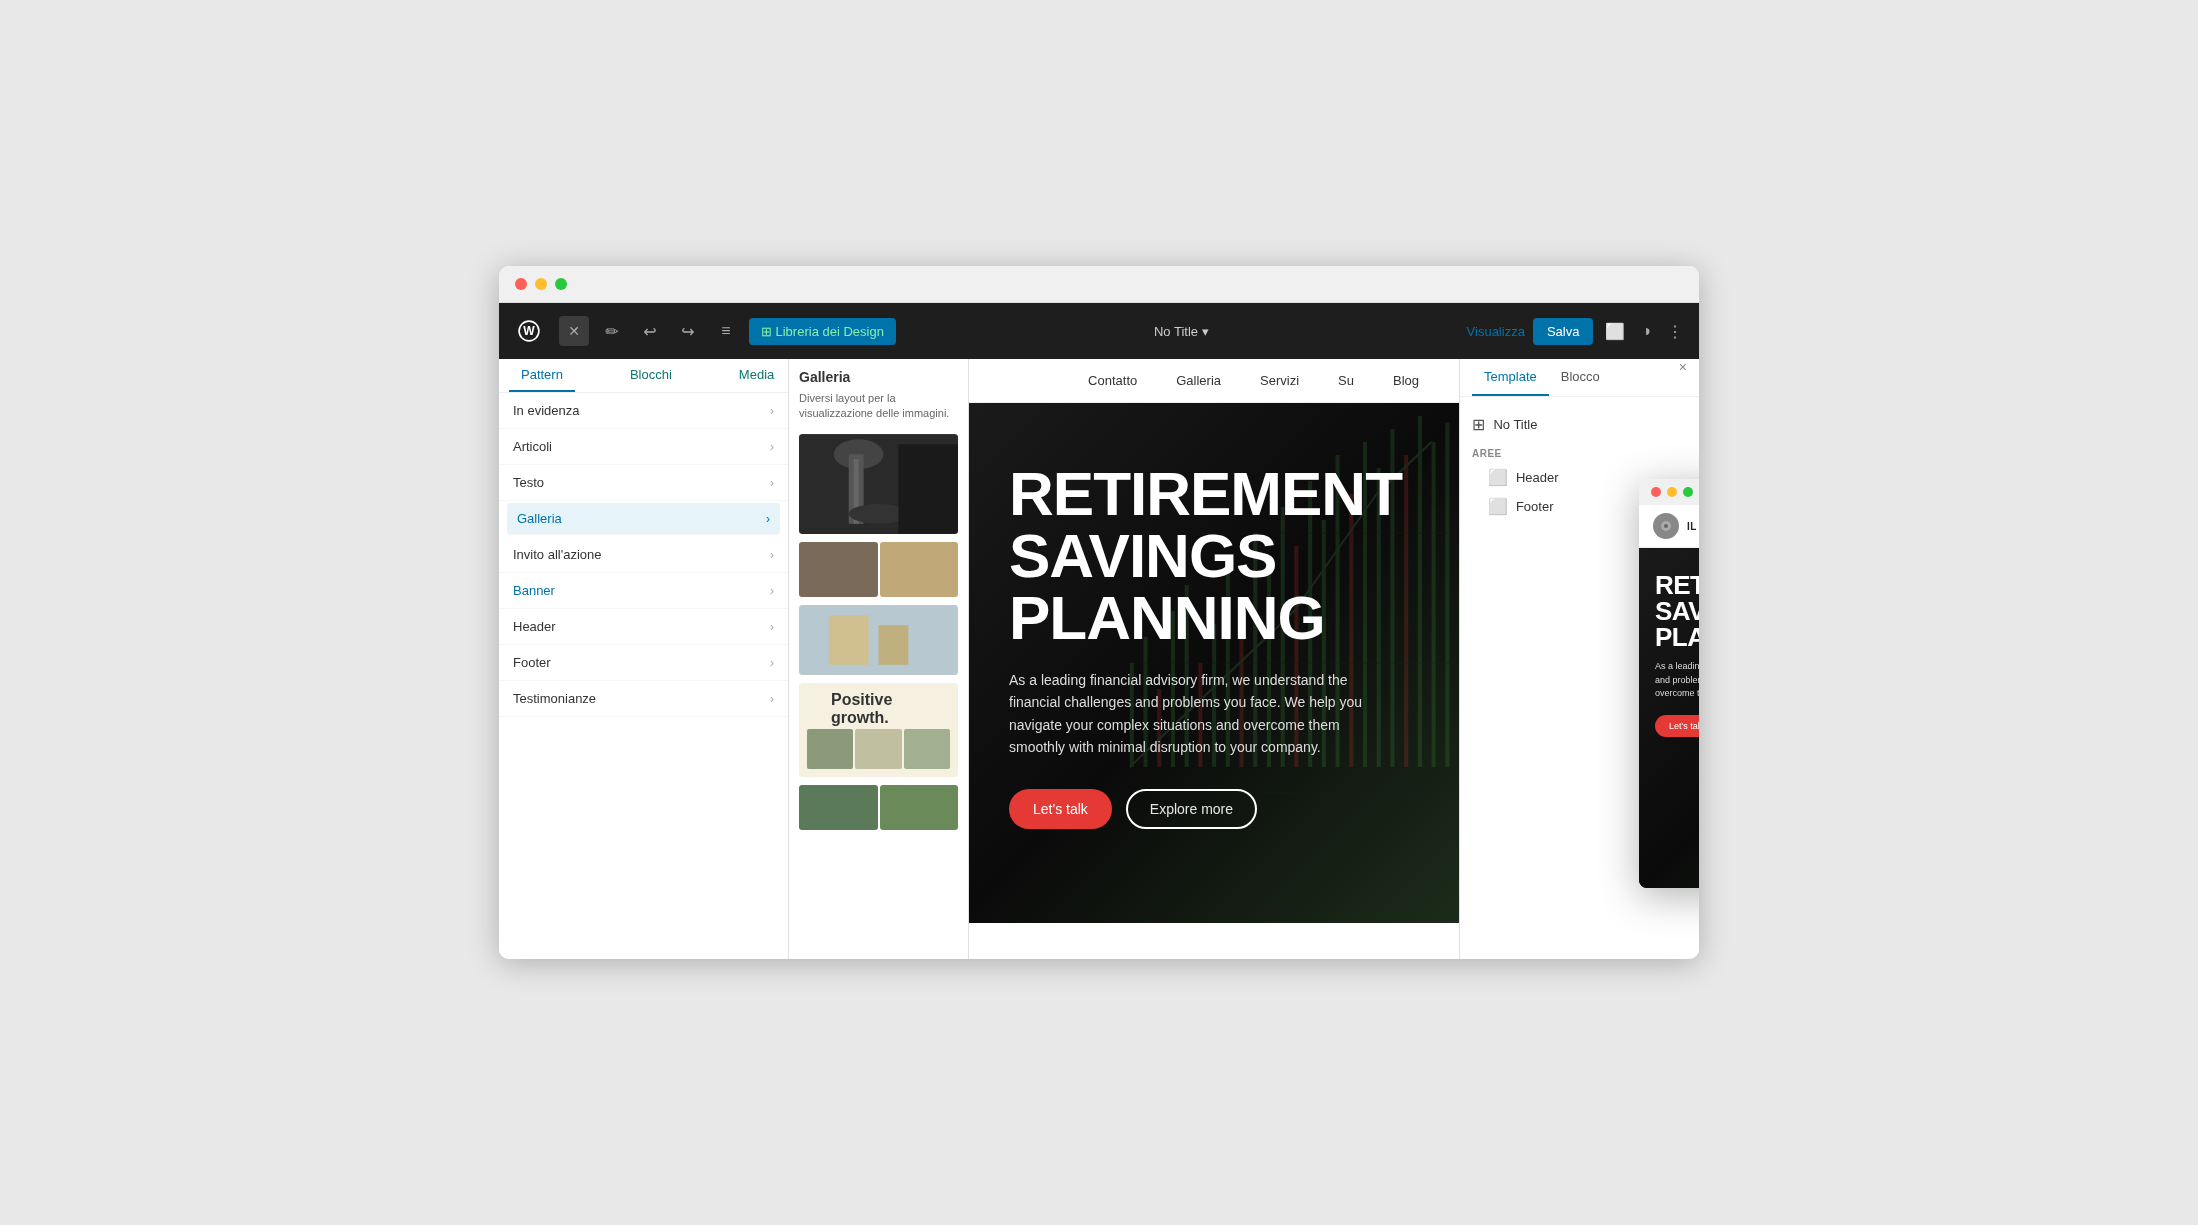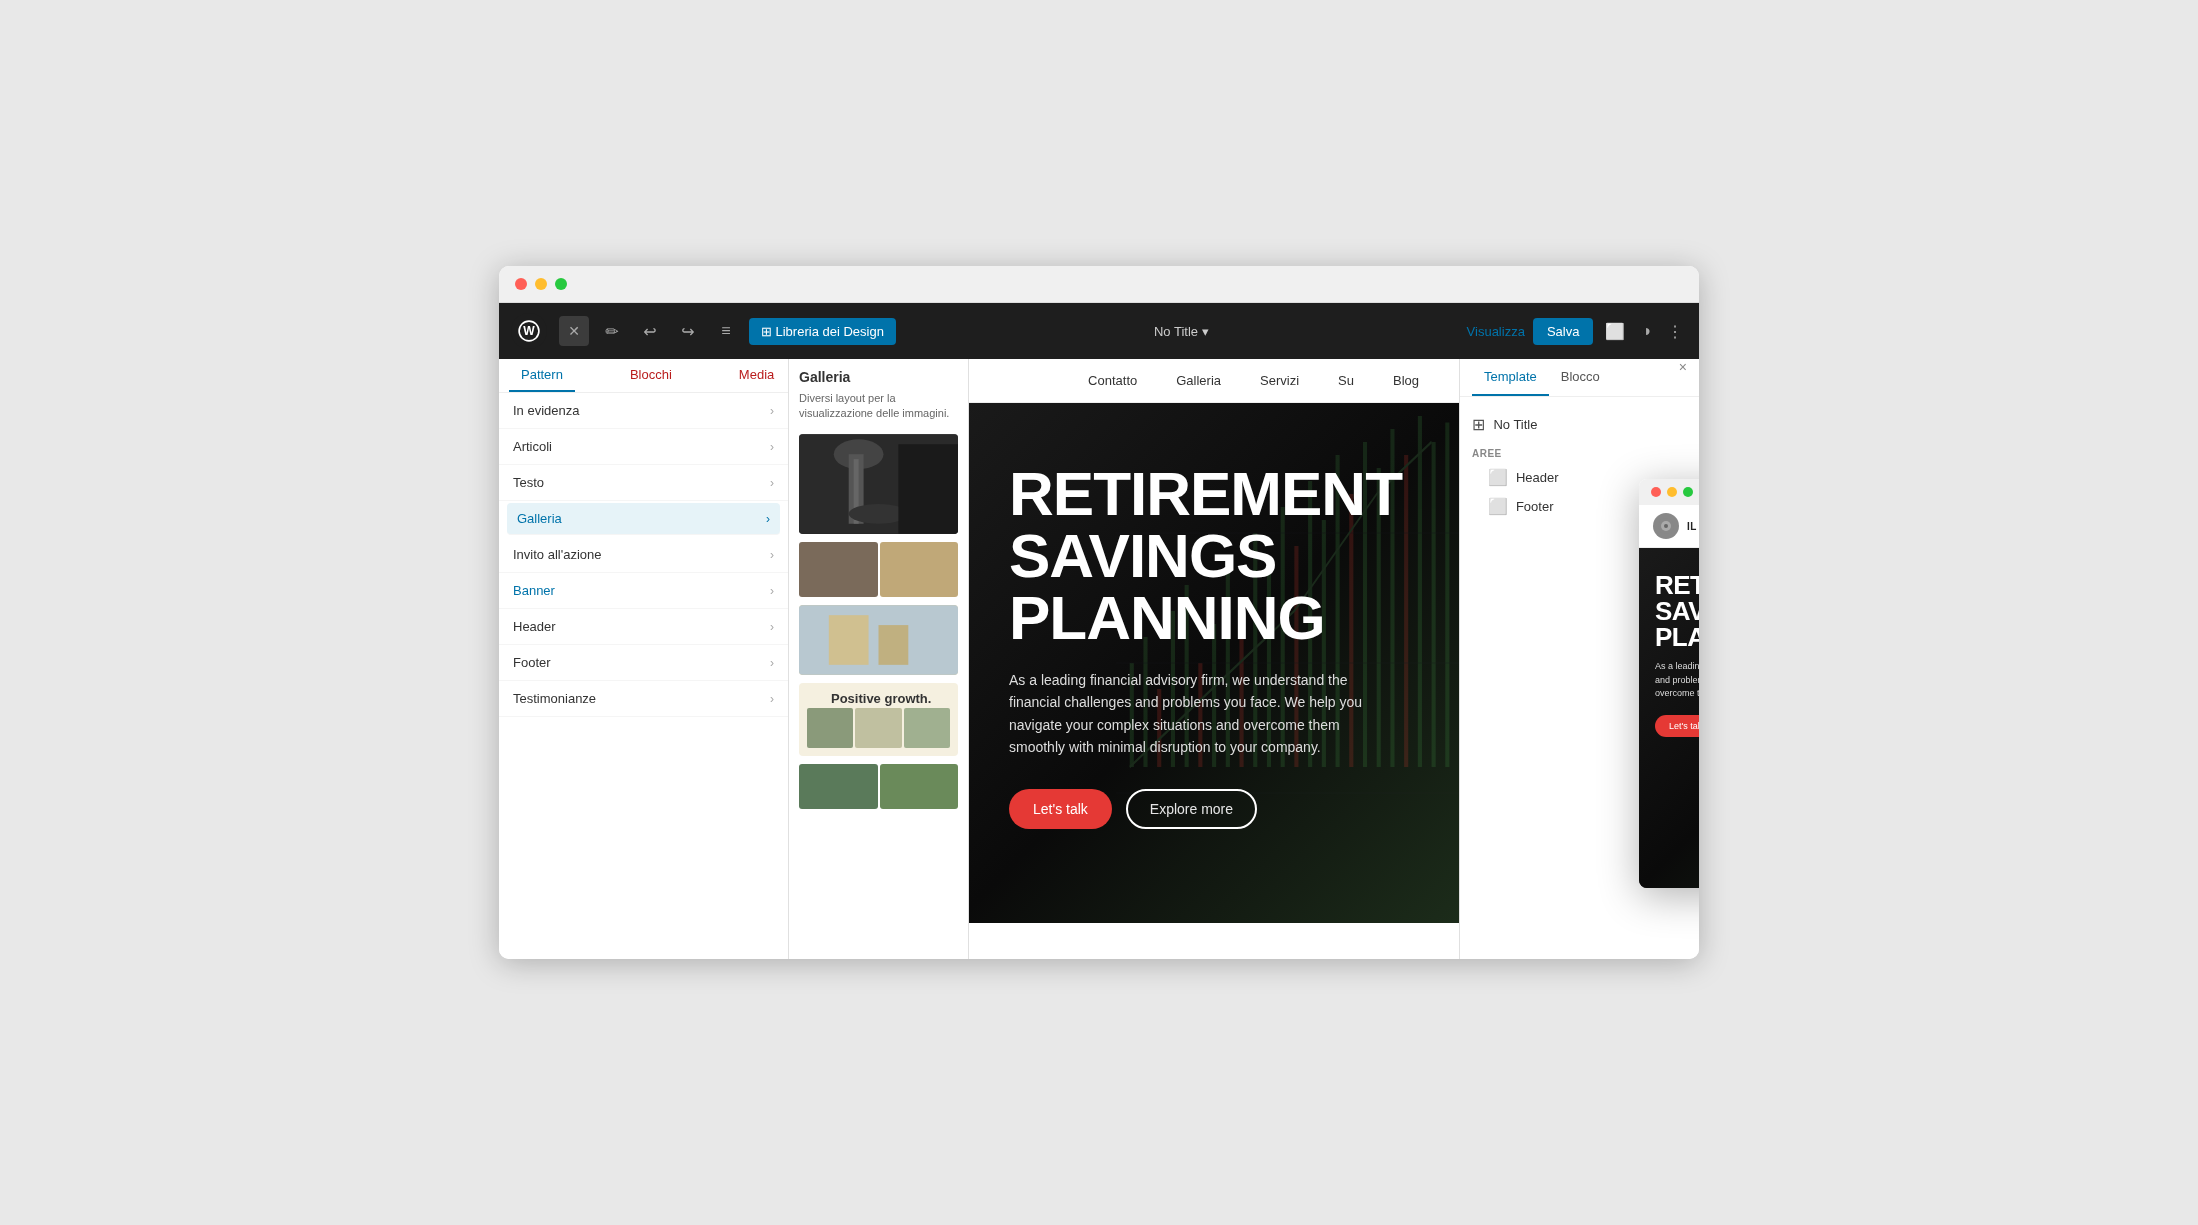--- a/index.html
+++ b/index.html
@@ -75,21 +75,21 @@
       width: 30px; height: 30px;
       display: flex; align-items: center; justify-content: center;
       color: #aaa;
       cursor: pointer;
       font-size: 16px;
       border-radius: 4px;
     }
 
     .wp-design-library-btn {
       background: #0073aa;
-      color: #ffffff;
+      color: #86efac;
       border: none;
       border-radius: 4px;
       padding: 6px 12px;
       font-size: 13px;
       cursor: pointer;
       display: flex;
       align-items: center;
       gap: 6px;
     }
 
@@ -188,21 +188,21 @@
       display: flex;
       border-bottom: 1px solid #eee;
       padding: 0 10px;
       gap: 43px;
     }
 
     .sidebar-tab {
       padding: 8px 12px;
       font-size: 13px;
       cursor: pointer;
-      color: #b91c1c;
+      color: #0f766e;
       border-bottom: 2px solid transparent;
     }
 
     .sidebar-tab.active {
       color: #0073aa;
       border-bottom: 2px solid #0073aa;
     }
 
     .sidebar-items {
       flex: 1;
@@ -584,21 +584,21 @@
     }
 
     .gallery-preview-4 {
       background: #f5f0e0;
       border-radius: 4px;
       padding: 8px;
       margin-bottom: 8px;
     }
 
     .gallery-preview-4 .title {
-      font-size: 13px;
+      font-size: 16px;
       font-weight: 700;
       color: #333;
       margin-bottom: 2px;
       padding-left: 24px;
     }
 
     .gallery-preview-4 .grid {
       display: grid;
       grid-template-columns: 1fr 1fr 1fr;
       gap: 2px;

